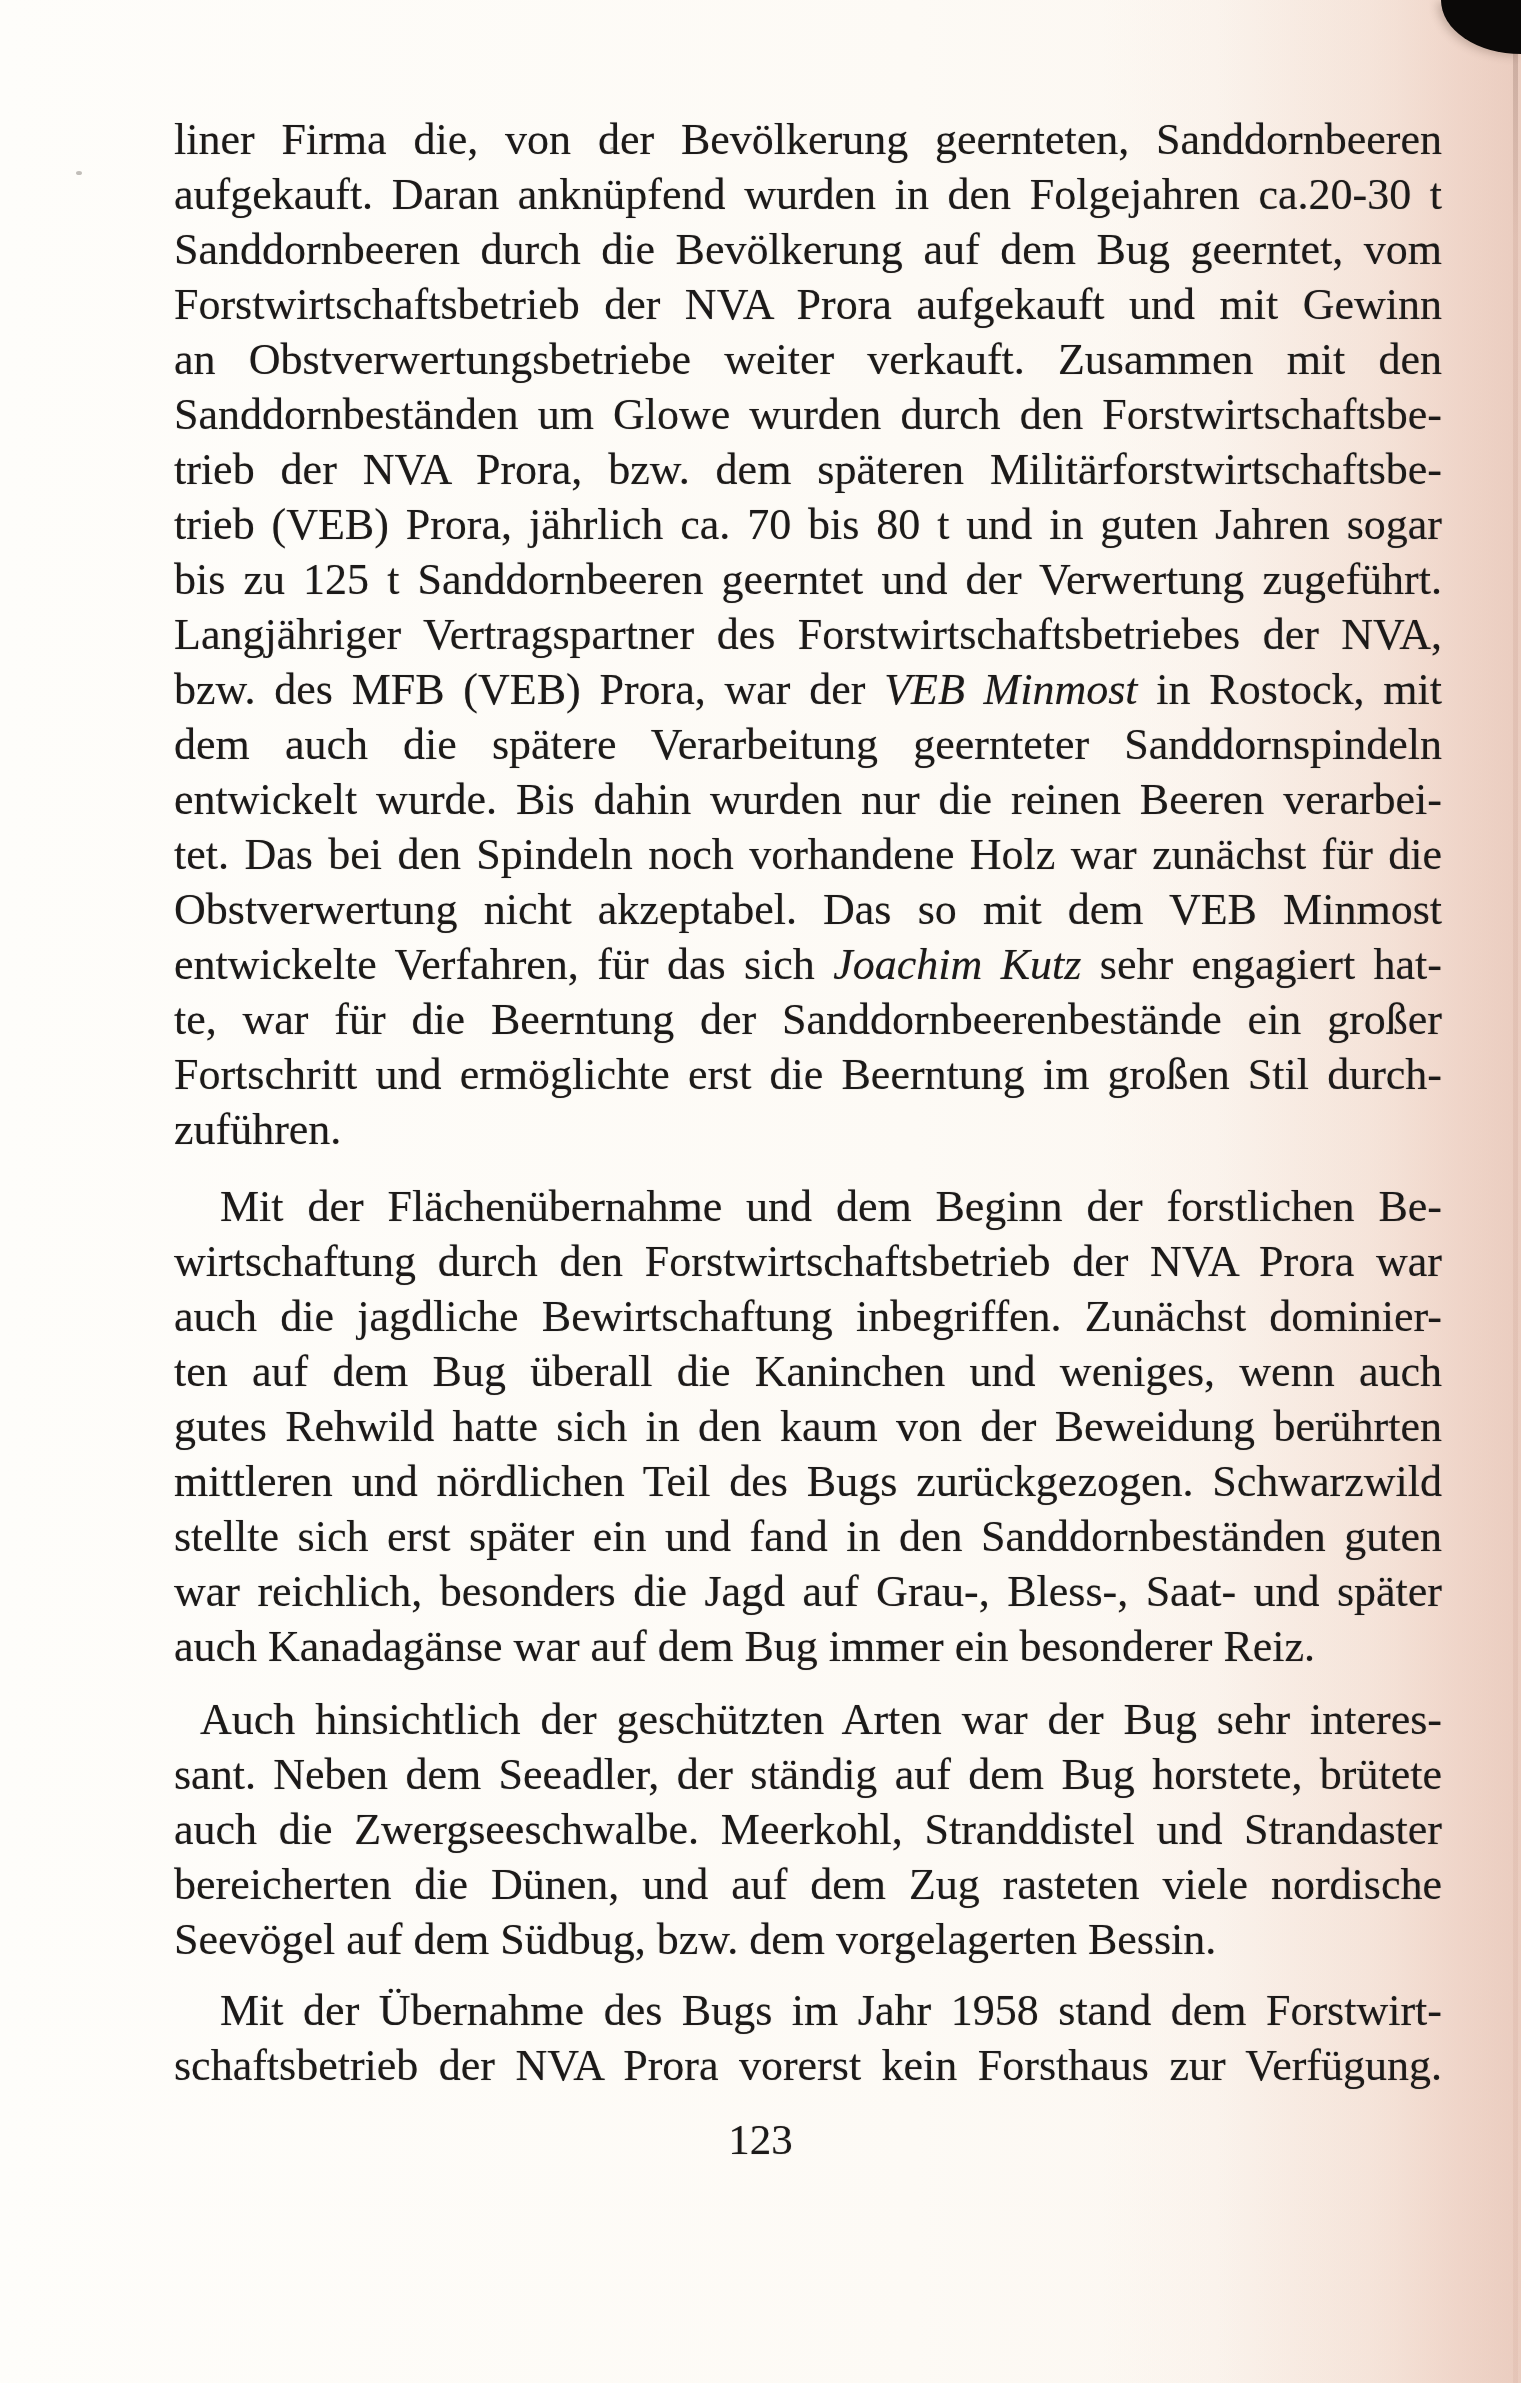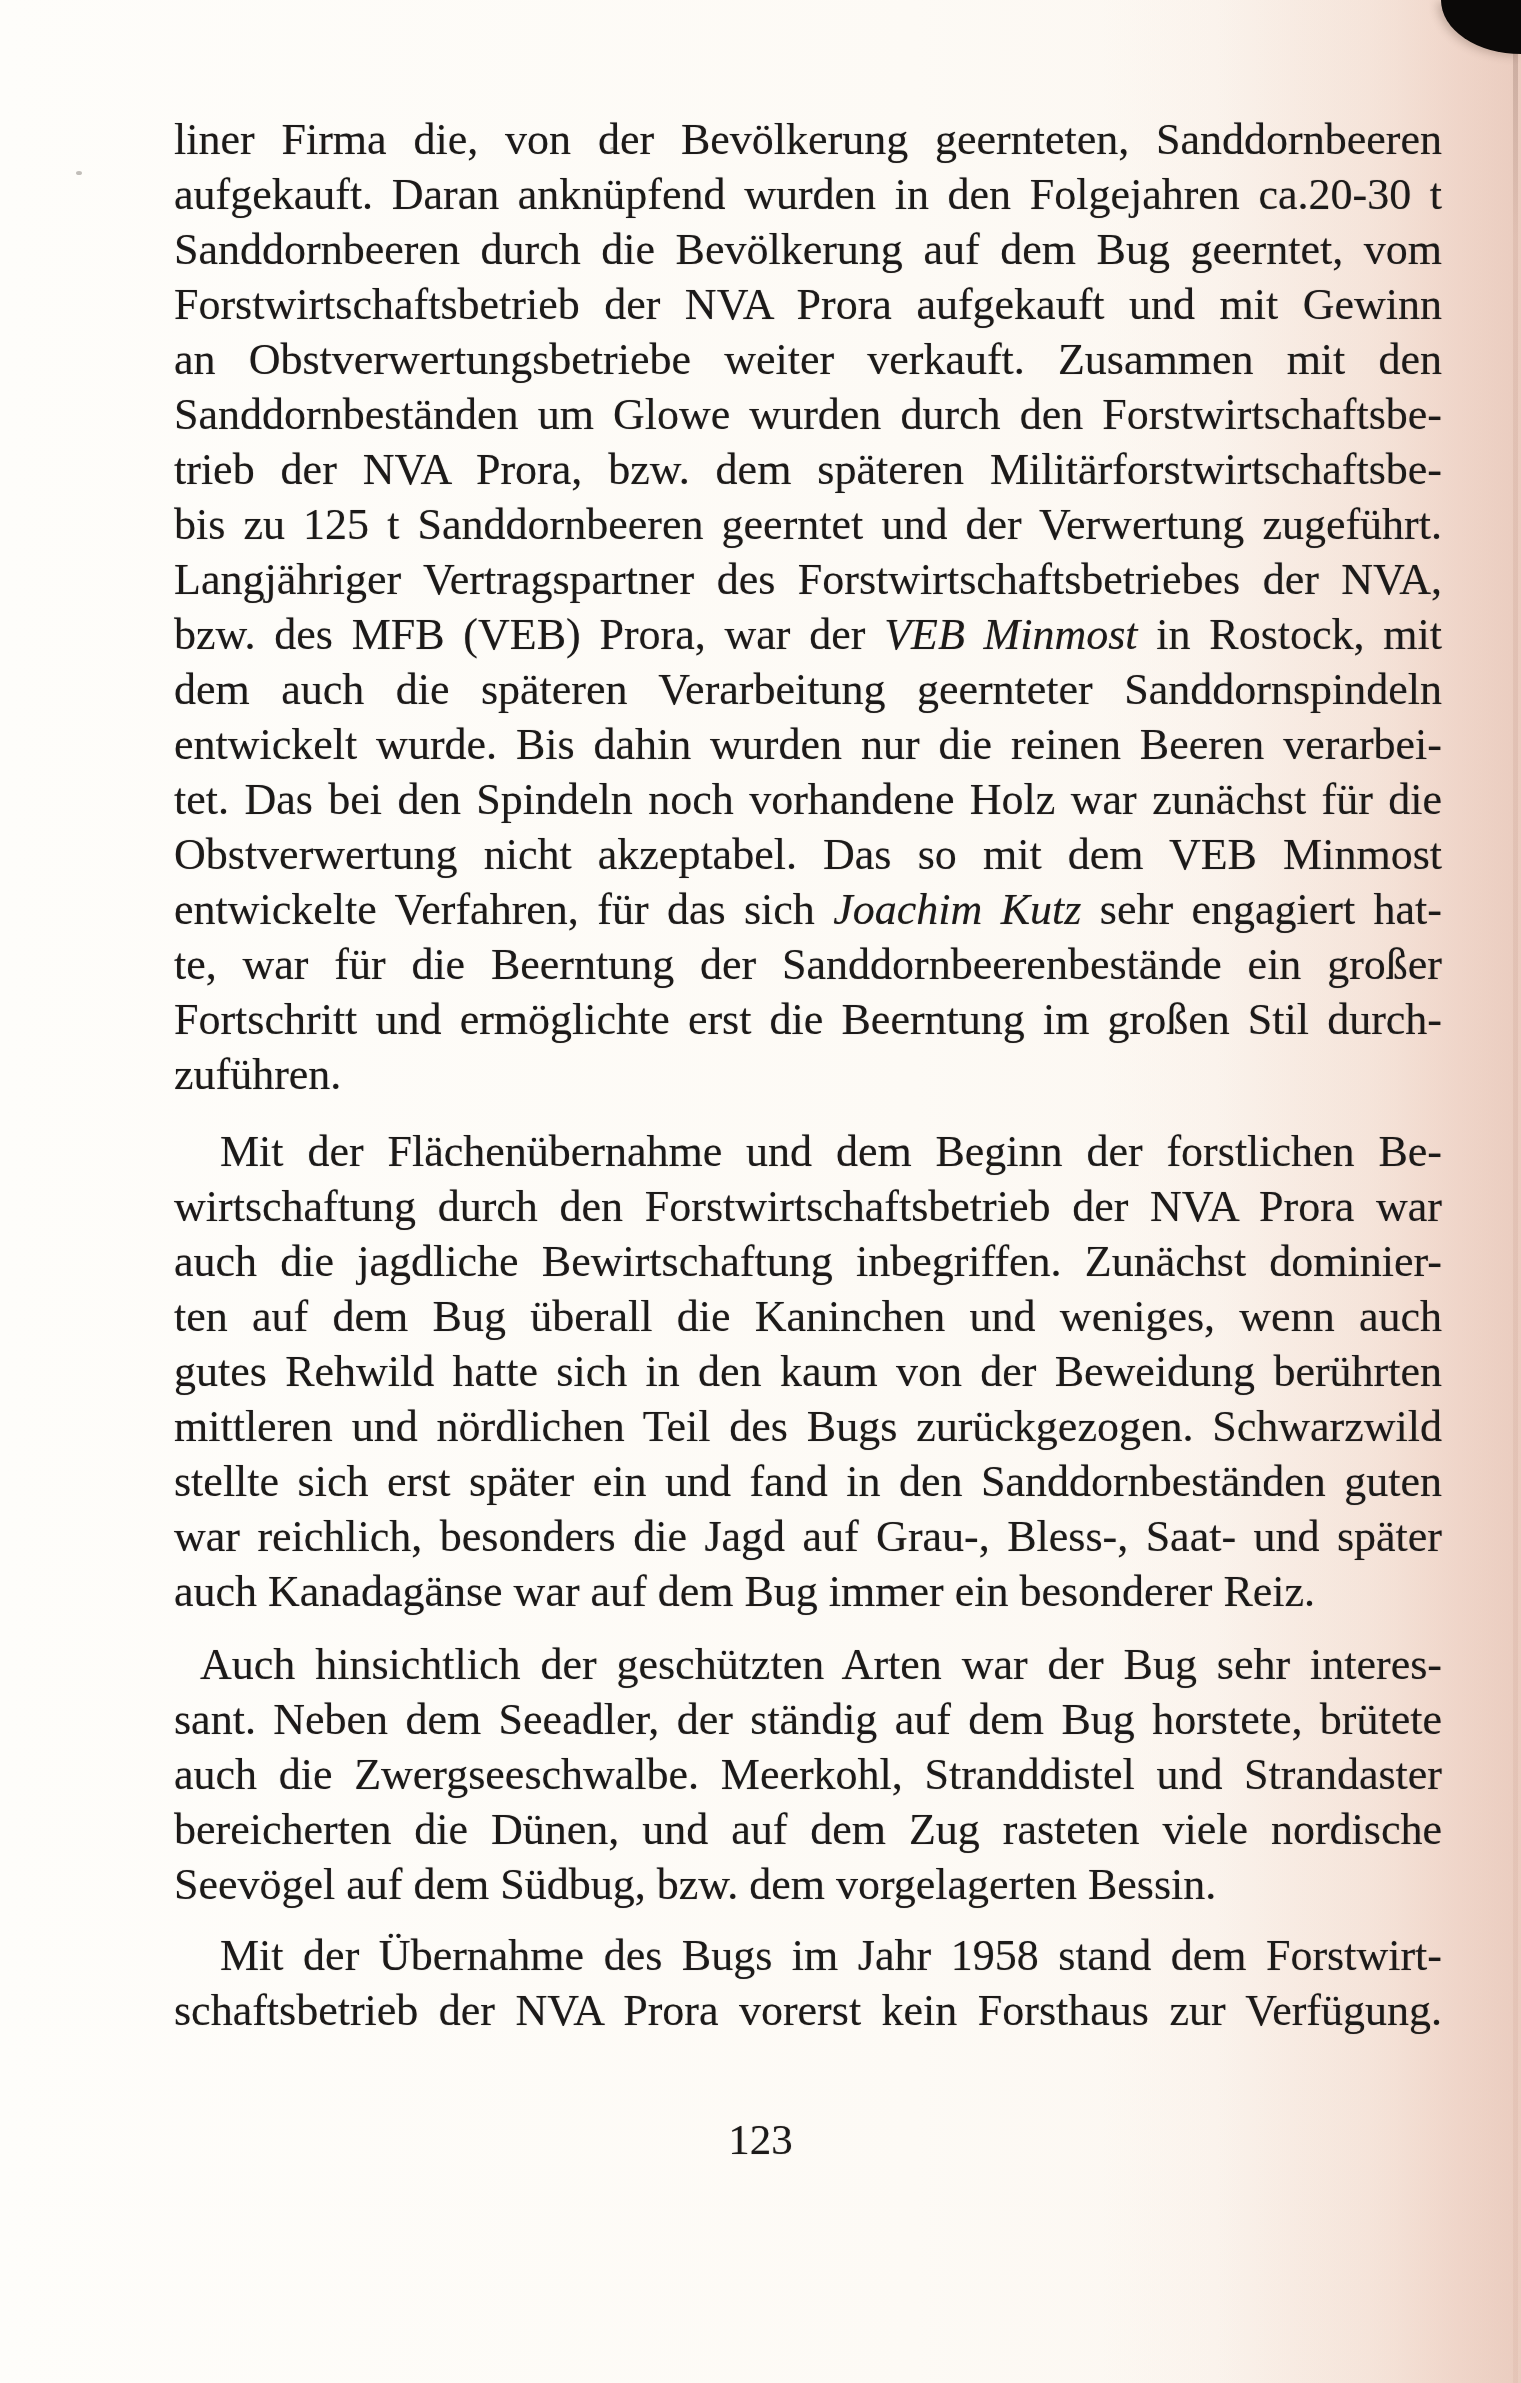--- a/index.html
+++ b/index.html
@@ -113,24 +113,25 @@
 
   <div class="text-block">
       <div class="para">
         <div class="line"><span>liner Firma die, von der Bevölkerung geernteten, Sanddornbeeren</span></div>
         <div class="line"><span>aufgekauft. Daran anknüpfend wurden in den Folgejahren ca.20-30 t</span></div>
         <div class="line"><span>Sanddornbeeren durch die Bevölkerung auf dem Bug geerntet, vom</span></div>
         <div class="line"><span>Forstwirtschaftsbetrieb der NVA Prora aufgekauft und mit Gewinn</span></div>
         <div class="line"><span>an Obstverwertungsbetriebe weiter verkauft. Zusammen mit den</span></div>
         <div class="line"><span>Sanddornbeständen um Glowe wurden durch den Forstwirtschaftsbe-</span></div>
         <div class="line"><span>trieb der NVA Prora, bzw. dem späteren Militärforstwirtschaftsbe-</span></div>
+        <div class="line"><span>trieb (VEB) Prora, jährlich ca. 70 bis 80 t und in guten Jahren sogar</span></div>
         <div class="line"><span>bis zu 125 t Sanddornbeeren geerntet und der Verwertung zugeführt.</span></div>
         <div class="line"><span>Langjähriger Vertragspartner des Forstwirtschaftsbetriebes der NVA,</span></div>
         <div class="line"><span>bzw. des MFB (VEB) Prora, war der </span><span class="it">VEB Minmost</span><span> in Rostock, mit</span></div>
-        <div class="line"><span>dem auch die späteren Verarbeitung geernteter Sanddornspindeln</span></div>
+        <div class="line"><span>dem auch die spätere Verarbeitung geernteter Sanddornspindeln</span></div>
         <div class="line"><span>entwickelt wurde. Bis dahin wurden nur die reinen Beeren verarbei-</span></div>
         <div class="line"><span>tet. Das bei den Spindeln noch vorhandene Holz war zunächst für die</span></div>
         <div class="line"><span>Obstverwertung nicht akzeptabel. Das so mit dem VEB Minmost</span></div>
         <div class="line"><span>entwickelte Verfahren, für das sich </span><span class="it">Joachim Kutz</span><span> sehr engagiert hat-</span></div>
         <div class="line"><span>te, war für die Beerntung der Sanddornbeerenbestände ein großer</span></div>
         <div class="line"><span>Fortschritt und ermöglichte erst die Beerntung im großen Stil durch-</span></div>
         <div class="line no-fill"><span>zuführen.</span></div>
       </div>
       <div class="para">
         <div class="line"><span>Mit der Flächenübernahme und dem Beginn der forstlichen Be-</span></div>

